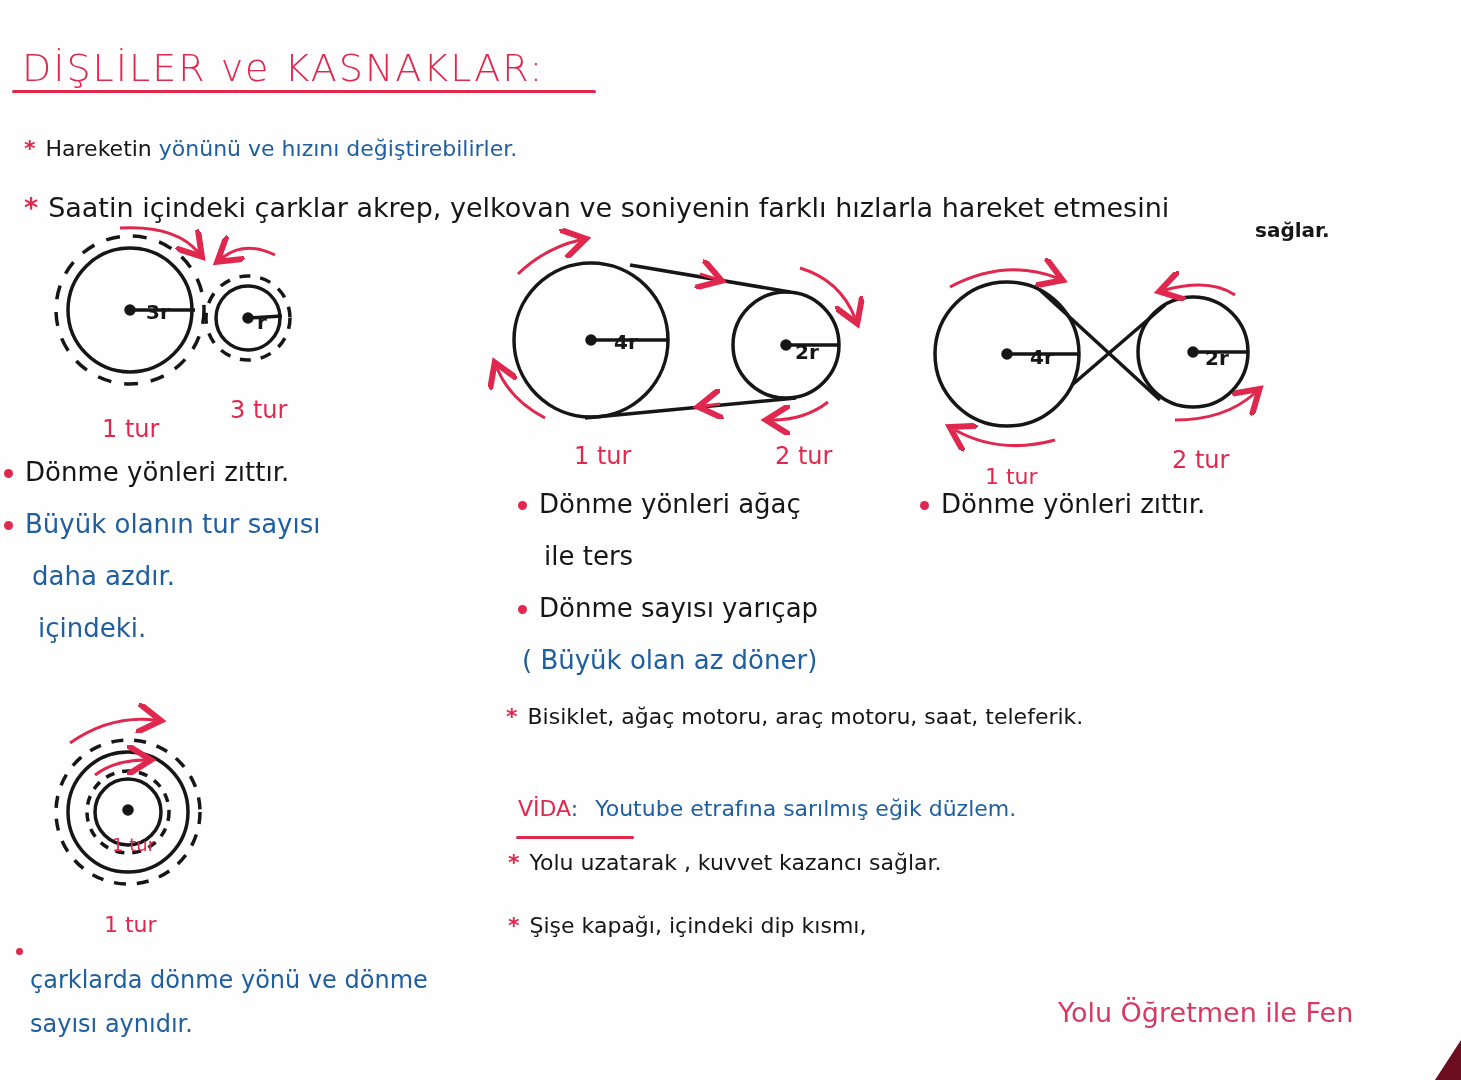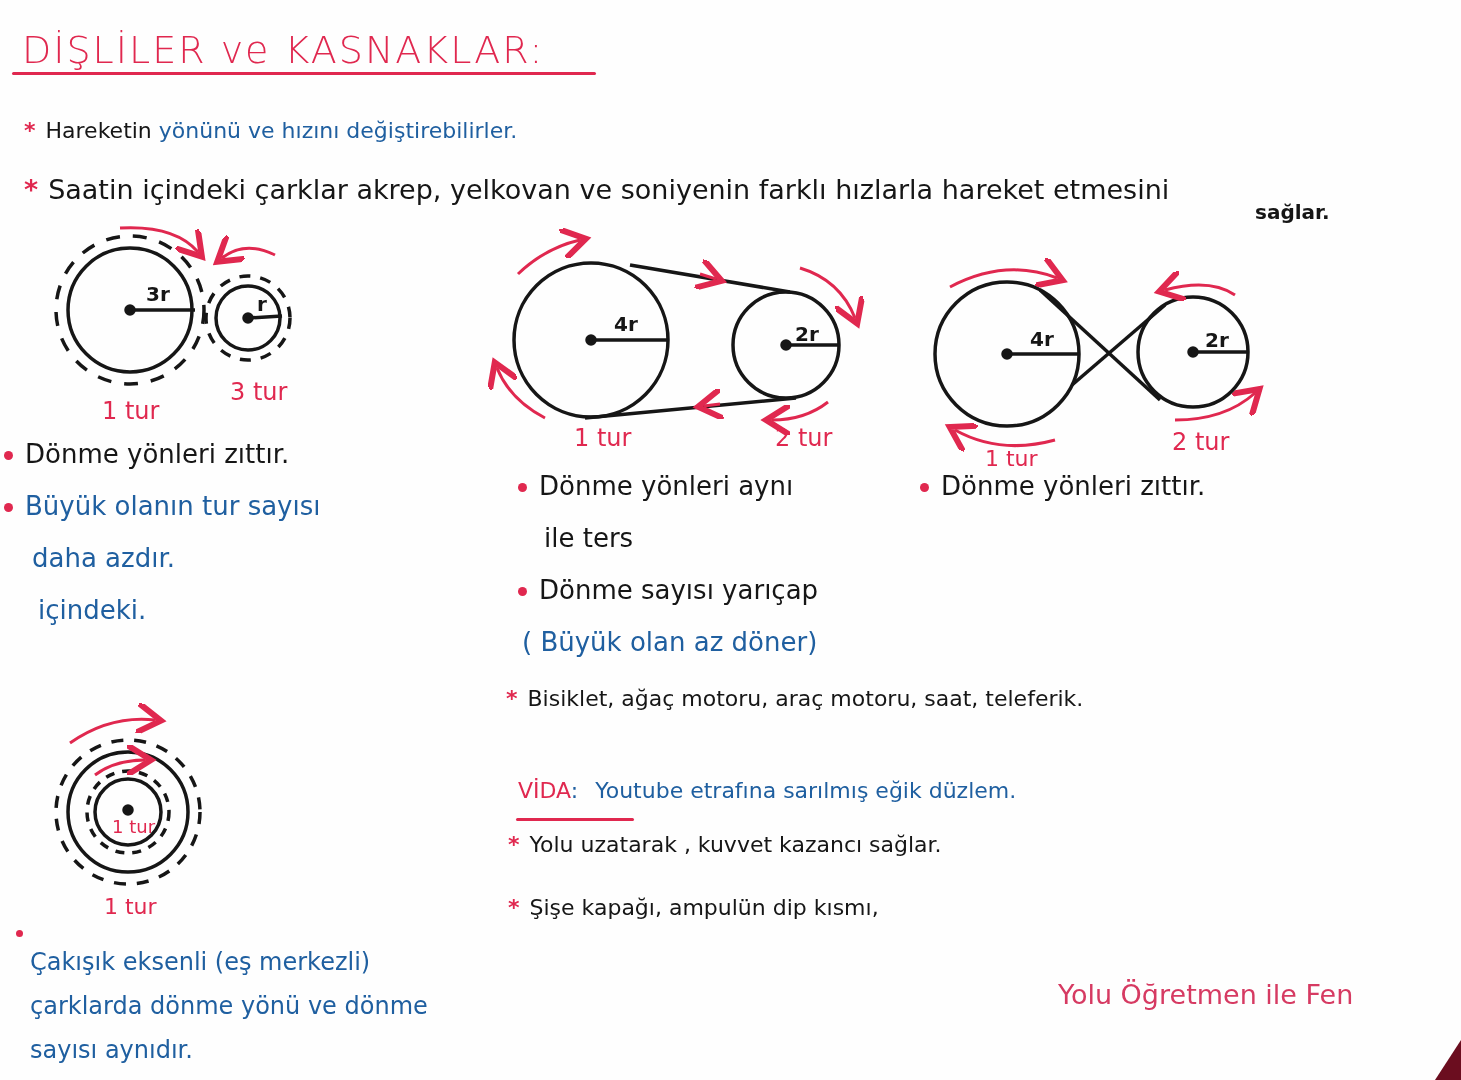--- a/index.html
+++ b/index.html
@@ -1,18 +1,18 @@
 <!DOCTYPE html>
 <html><head>
 <meta charset="utf-8">
 <style>
   html,body{margin:0;padding:0;}
   body{width:1461px;height:1080px;background:#fefefe;position:relative;overflow:hidden;
        font-family:"DejaVu Sans","Liberation Sans",sans-serif;}
-  .abs{position:absolute;white-space:nowrap;}
+  .abs{position:absolute;white-space:nowrap;margin-top:18px;}
   .red{color:#e0284f;}
   .blue{color:#1f5fa0;}
   .blk{color:#161616;}
   .title{left:22px;top:28px;font-size:38px;letter-spacing:2px;color:#e0284f;font-weight:300;}
   .title-ul{left:12px;top:72px;width:584px;height:3px;background:#e0284f;border-radius:2px;}
   .line{font-size:22px;}
   .star{color:#e0284f;font-weight:bold;margin-right:10px;}
   .dot{display:inline-block;width:9px;height:9px;border-radius:50%;background:#e0284f;margin-right:12px;vertical-align:middle;}
   .note{font-size:26px;line-height:52px;}
   .lbl{font-size:24px;color:#e0284f;}
@@ -113,21 +113,21 @@
   <div style="padding-left:28px;">daha azdır.</div>
   <div style="padding-left:34px;">içindeki.</div>
 </div>
 
 <div class="abs rlbl" style="left:614px;top:312px;">4r</div>
 <div class="abs rlbl" style="left:795px;top:322px;">2r</div>
 <div class="abs lbl" style="left:574px;top:424px;">1 tur</div>
 <div class="abs lbl" style="left:775px;top:424px;">2 tur</div>
 
 <div class="abs note" style="left:518px;top:460px;">
-  <div class="blk"><span class="dot"></span><span>Dönme yönleri aynı</span></div>
+  <div class="blk"><span class="dot"></span><span>Dönme yönleri ağaç</span></div>
   <div class="blk" style="padding-left:26px;">ile ters</div>
   <div class="blk"><span class="dot"></span><span>Dönme sayısı yarıçap</span></div>
   <div class="blue" style="padding-left:4px;">( Büyük olan az döner)</div>
 </div>
 
 <div class="abs rlbl" style="left:1030px;top:327px;">4r</div>
 <div class="abs rlbl" style="left:1205px;top:328px;">2r</div>
 <div class="abs lbl" style="left:985px;top:446px;font-size:22px;">1 tur</div>
 <div class="abs lbl" style="left:1172px;top:428px;">2 tur</div>
 <div class="abs note blk" style="left:920px;top:460px;">
@@ -135,34 +135,33 @@
 </div>
 
 <div class="abs line blk" style="left:506px;top:686px;">
   <span class="star">*</span><span>Bisiklet, ağaç motoru, araç motoru, saat, teleferik.</span>
 </div>
 
 <div class="abs lbl" style="left:112px;top:816px;font-size:18px;">1 tur</div>
 <div class="abs lbl" style="left:104px;top:894px;font-size:22px;">1 tur</div>
 <span class="dot abs" style="left:16px;top:930px;width:7px;height:7px;"></span>
 <div class="abs note blue" style="left:30px;top:940px;line-height:44px;font-size:24px;">
-  <div>Çakışık eksenli (eş merkezli)</div>
   <div>çarklarda dönme yönü ve dönme</div>
   <div>sayısı aynıdır.</div>
 </div>
 
 <div class="abs line" style="left:518px;top:778px;">
   <span class="red">VİDA</span><span class="blue">:</span>
   <span class="blue" style="margin-left:10px;">Youtube etrafına sarılmış eğik düzlem.</span>
 </div>
 <div class="abs vida-ul"></div>
 <div class="abs line blk" style="left:508px;top:832px;">
   <span class="star">*</span><span>Yolu uzatarak , kuvvet kazancı sağlar.</span>
 </div>
 <div class="abs line blk" style="left:508px;top:895px;">
-  <span class="star">*</span><span>Şişe kapağı, ampulün dip kısmı,</span>
+  <span class="star">*</span><span>Şişe kapağı, içindeki dip kısmı,</span>
 </div>
 
 <div class="abs credit" style="left:1058px;top:976px;">
   <div>Yolu Öğretmen ile Fen</div>
 </div>
 
 <div class="corner"></div>
 
 </body></html>

